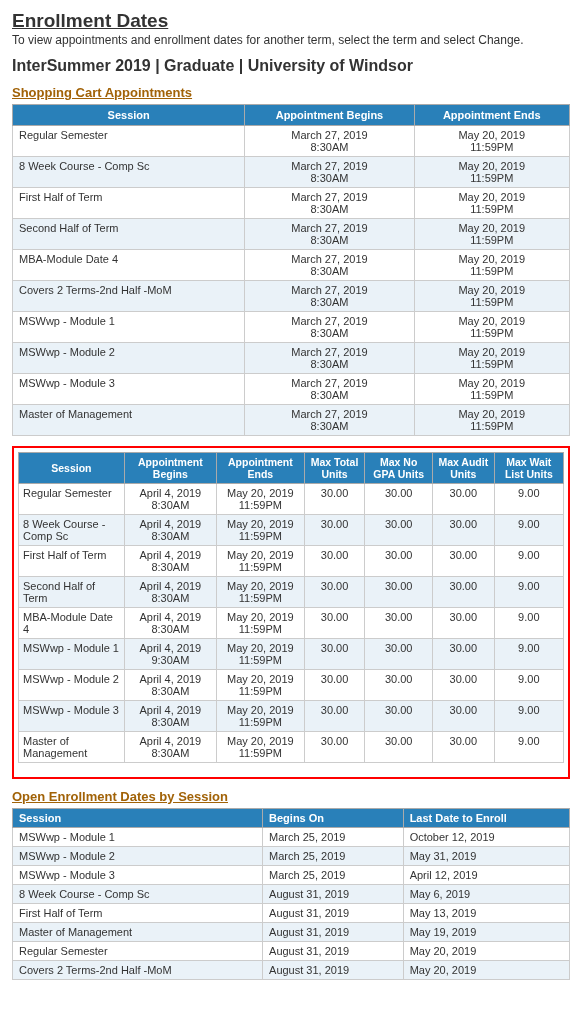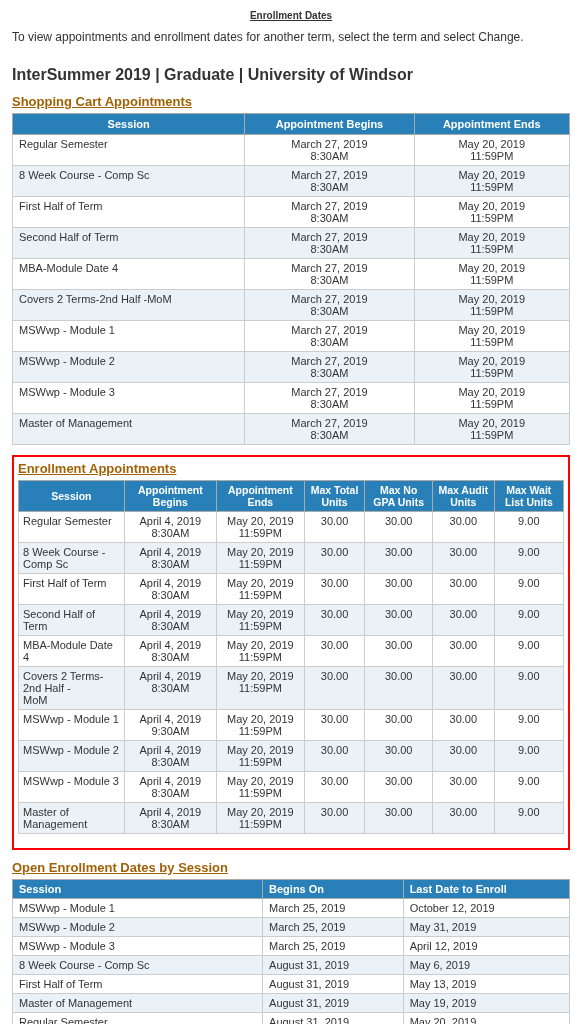--- a/index.html
+++ b/index.html
@@ -5,30 +5,28 @@
     * { box-sizing: border-box; margin: 0; padding: 0; }
     body {
       font-family: Arial, sans-serif;
       font-size: 12px;
       color: #333;
       background: #fff;
       width: 582px;
       padding: 10px 12px;
     }
     h2.page-title {
-      font-size: 10px;
+      font-size: 19px;
       color: #333;
       font-weight: bold;
-      margin-bottom: 8px;
       text-decoration: underline;
-      text-align: center;
     }
     .intro-text {
       font-size: 12px;
-      margin-bottom: 20px;
+      margin-bottom: 8px;
       line-height: 1.4;
     }
     .term-info {
       font-size: 16px;
       font-weight: bold;
       margin-bottom: 10px;
     }
     .section-title {
       font-size: 13px;
       font-weight: bold;
@@ -176,21 +174,20 @@
         <tr>
     <td>Master of Management</td>
     <td style="text-align:center">March 27, 2019<br>8:30AM</td>
     <td style="text-align:center">May 20, 2019<br>11:59PM</td>
   </tr>
       </tbody>
   </table>
 </div>
 
 <div class="enrollment-section">
-  <div class="section-title">Enrollment Appointments</div>
   <table class="enrollment-table">
     <thead>
       <tr>
         <th>Session</th>
         <th>Appointment Begins</th>
         <th>Appointment Ends</th>
         <th>Max Total Units</th>
         <th>Max No GPA Units</th>
         <th>Max Audit Units</th>
         <th>Max Wait List Units</th>
@@ -236,29 +233,20 @@
         <tr>
     <td>MBA-Module Date 4</td>
     <td>April 4, 2019<br>8:30AM</td>
     <td>May 20, 2019<br>11:59PM</td>
     <td>30.00</td>
     <td>30.00</td>
     <td>30.00</td>
     <td>9.00</td>
   </tr>
         <tr>
-    <td>Covers 2 Terms-2nd Half -<br>MoM</td>
-    <td>April 4, 2019<br>8:30AM</td>
-    <td>May 20, 2019<br>11:59PM</td>
-    <td>30.00</td>
-    <td>30.00</td>
-    <td>30.00</td>
-    <td>9.00</td>
-  </tr>
-        <tr>
     <td>MSWwp - Module 1</td>
     <td>April 4, 2019<br>9:30AM</td>
     <td>May 20, 2019<br>11:59PM</td>
     <td>30.00</td>
     <td>30.00</td>
     <td>30.00</td>
     <td>9.00</td>
   </tr>
         <tr>
     <td>MSWwp - Module 2</td>

